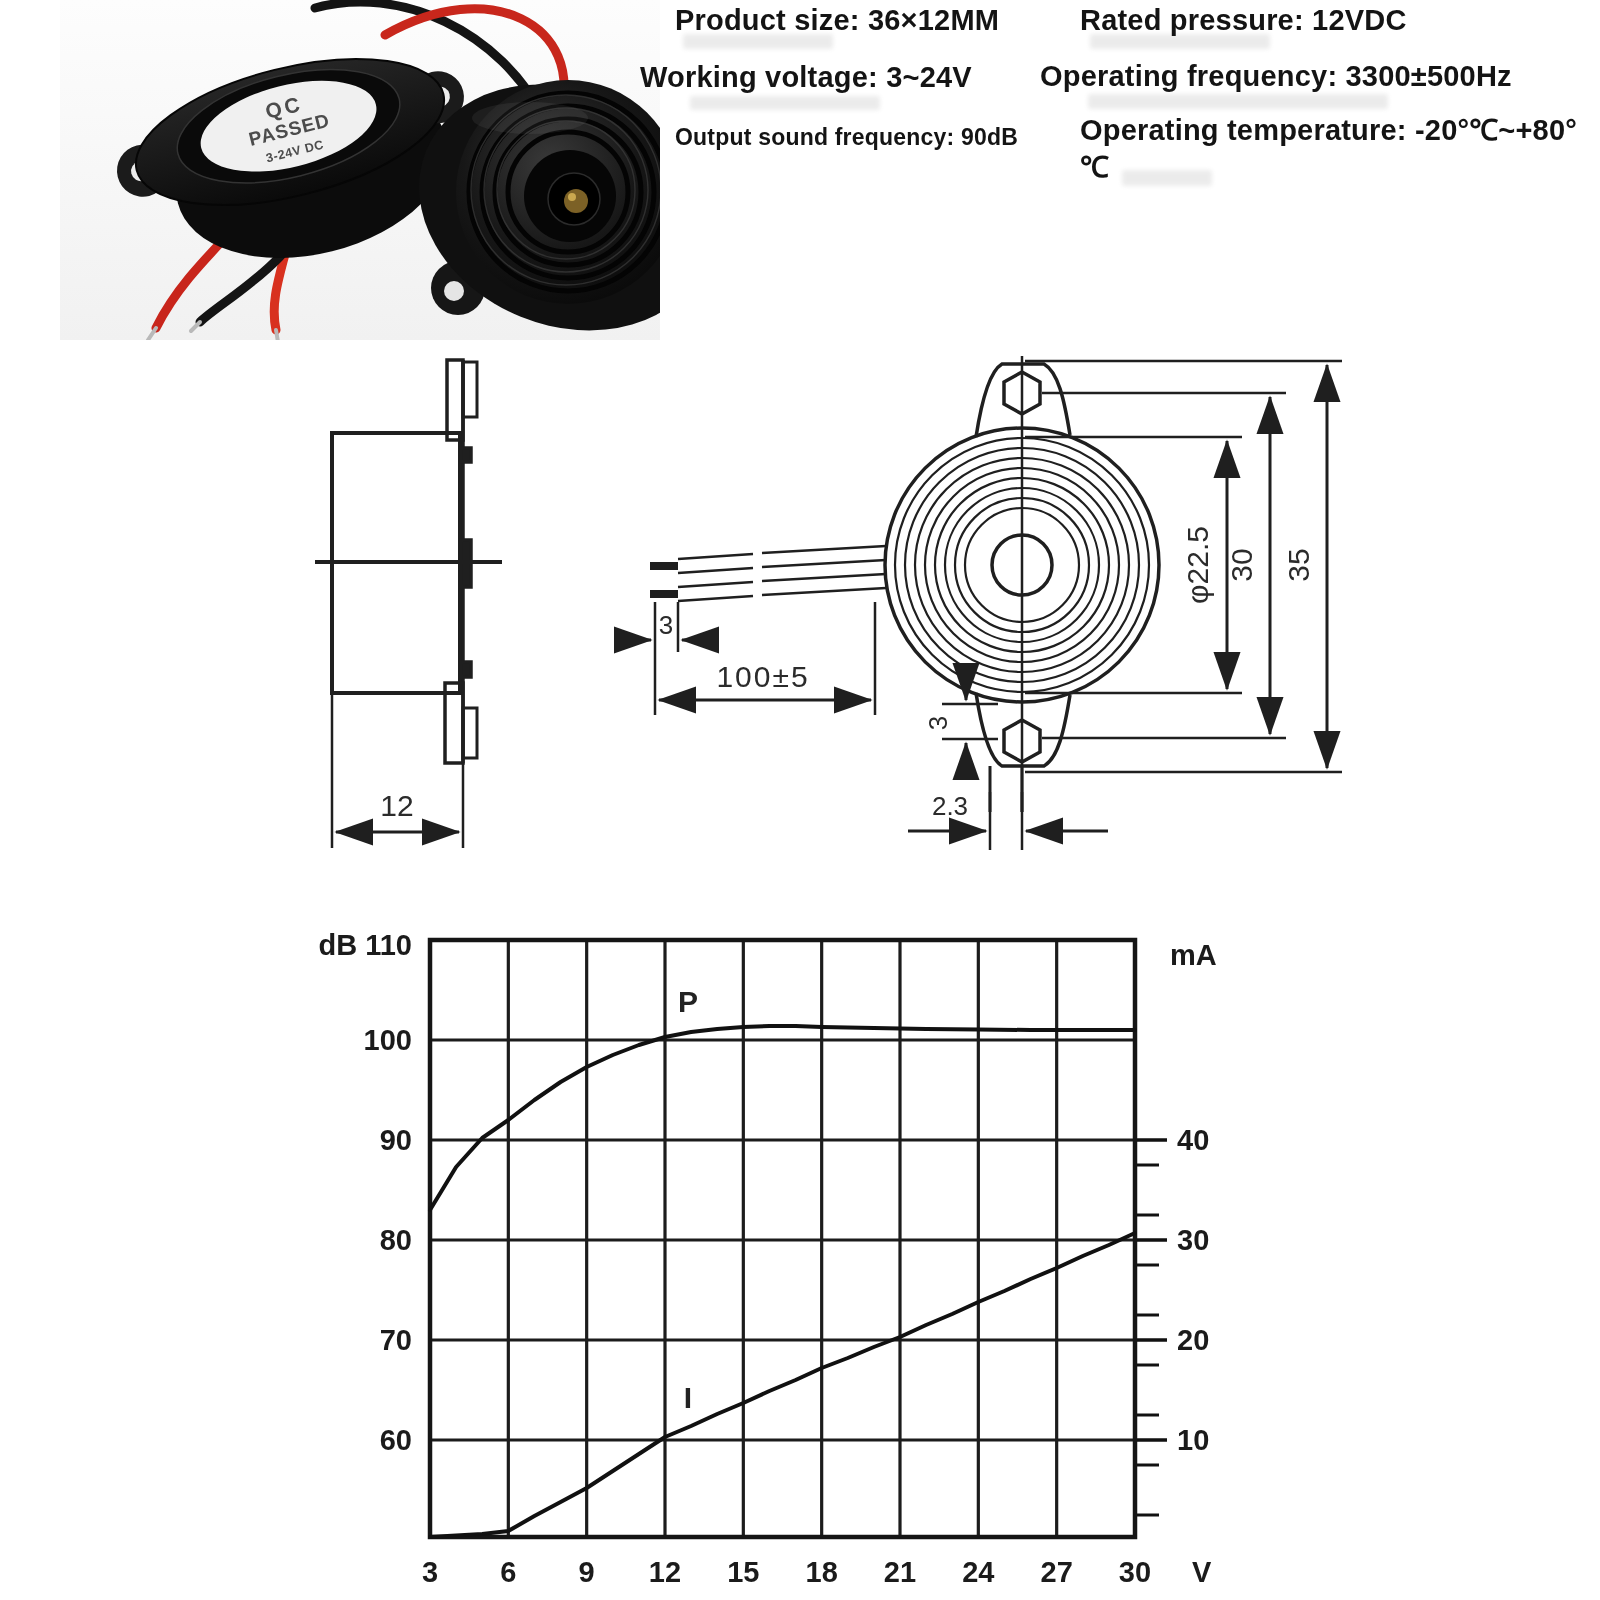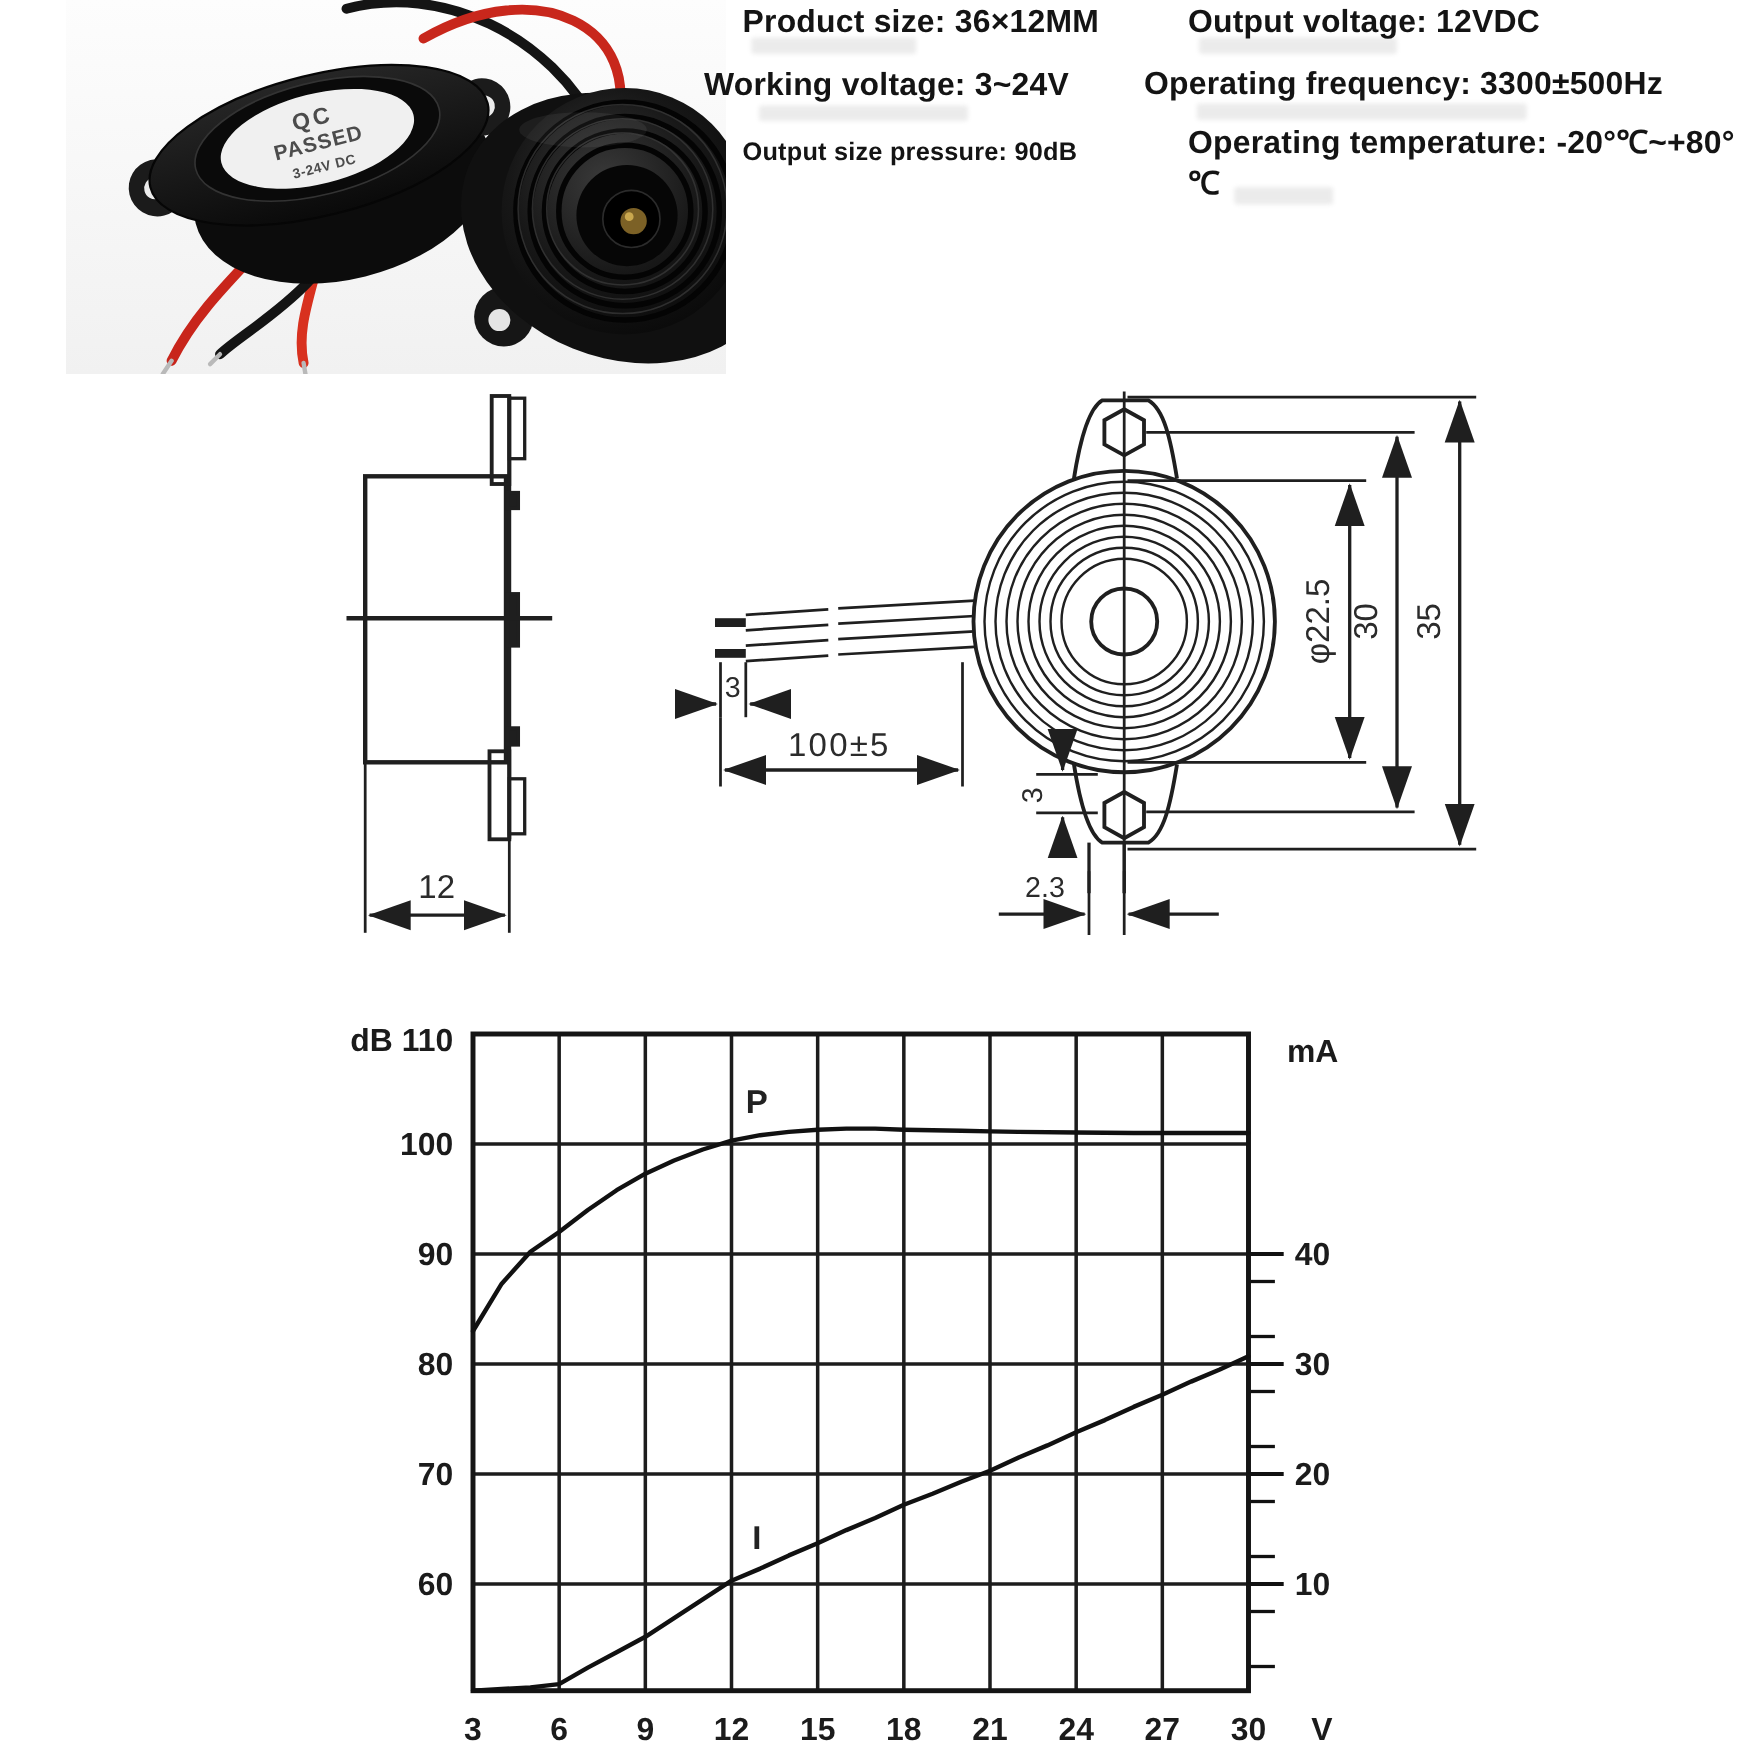--- a/index.html
+++ b/index.html
@@ -96,23 +96,23 @@
 
 <div>
   <div class="ghost" style="left:683px;top:34px;width:150px;height:15px"></div>
   <div class="ghost" style="left:1090px;top:34px;width:180px;height:15px"></div>
   <div class="ghost" style="left:690px;top:96px;width:190px;height:14px"></div>
   <div class="ghost" style="left:1088px;top:94px;width:300px;height:15px"></div>
   <div class="ghost" style="left:1122px;top:170px;width:90px;height:16px"></div>
 
   <div class="spec-line spec-big" style="left:675px;top:4px">Product size: 36×12MM</div>
   <div class="spec-line spec-big" style="left:640px;top:61px">Working voltage: 3~24V</div>
-  <div class="spec-line spec-small" style="left:675px;top:124px">Output size pressure: 90dB</div>
-
-  <div class="spec-line spec-big" style="left:1080px;top:4px">Output voltage: 12VDC</div>
+  <div class="spec-line spec-small" style="left:675px;top:124px">Output sound frequency: 90dB</div>
+
+  <div class="spec-line spec-big" style="left:1080px;top:4px">Rated pressure: 12VDC</div>
   <div class="spec-line spec-big" style="left:1040px;top:60px">Operating frequency: 3300±500Hz</div>
   <div class="spec-line spec-big spec-wrap" style="left:1080px;top:112px"><span>Operating temperature: -20°℃~+80°</span><br><span>℃</span></div>
 </div>
 
 <svg class="abs" style="left:0;top:340px" width="1600" height="560" viewBox="0 0 1600 560">
   <defs>
     <marker id="arr" viewBox="0 0 12 10" refX="11.5" refY="5" markerWidth="13" markerHeight="11" orient="auto-start-reverse">
       <path d="M0,0.8 L12,5 L0,9.2 z" fill="#1f1f1f"></path>
     </marker>
   </defs>

